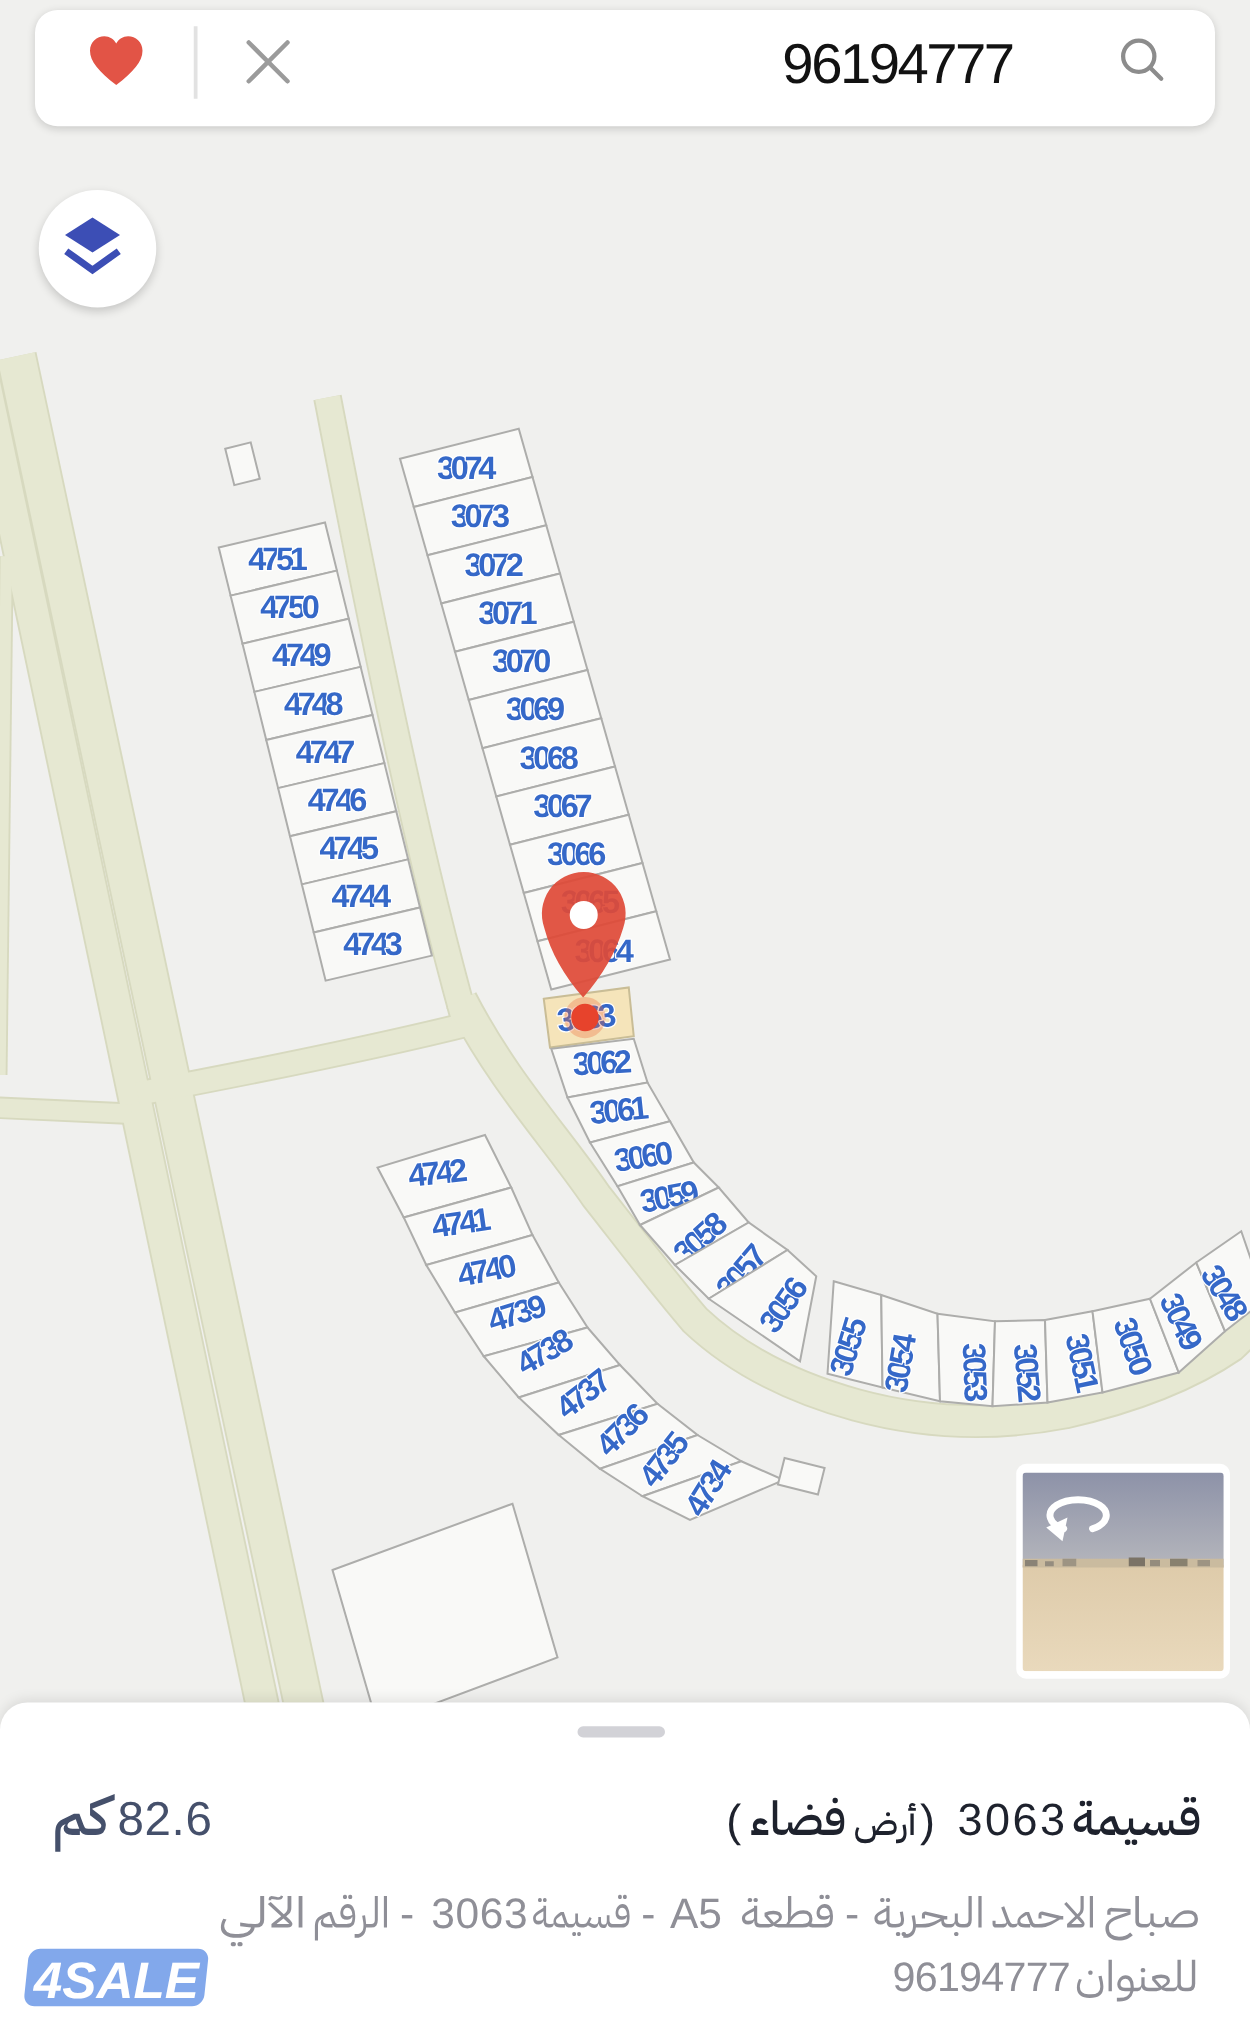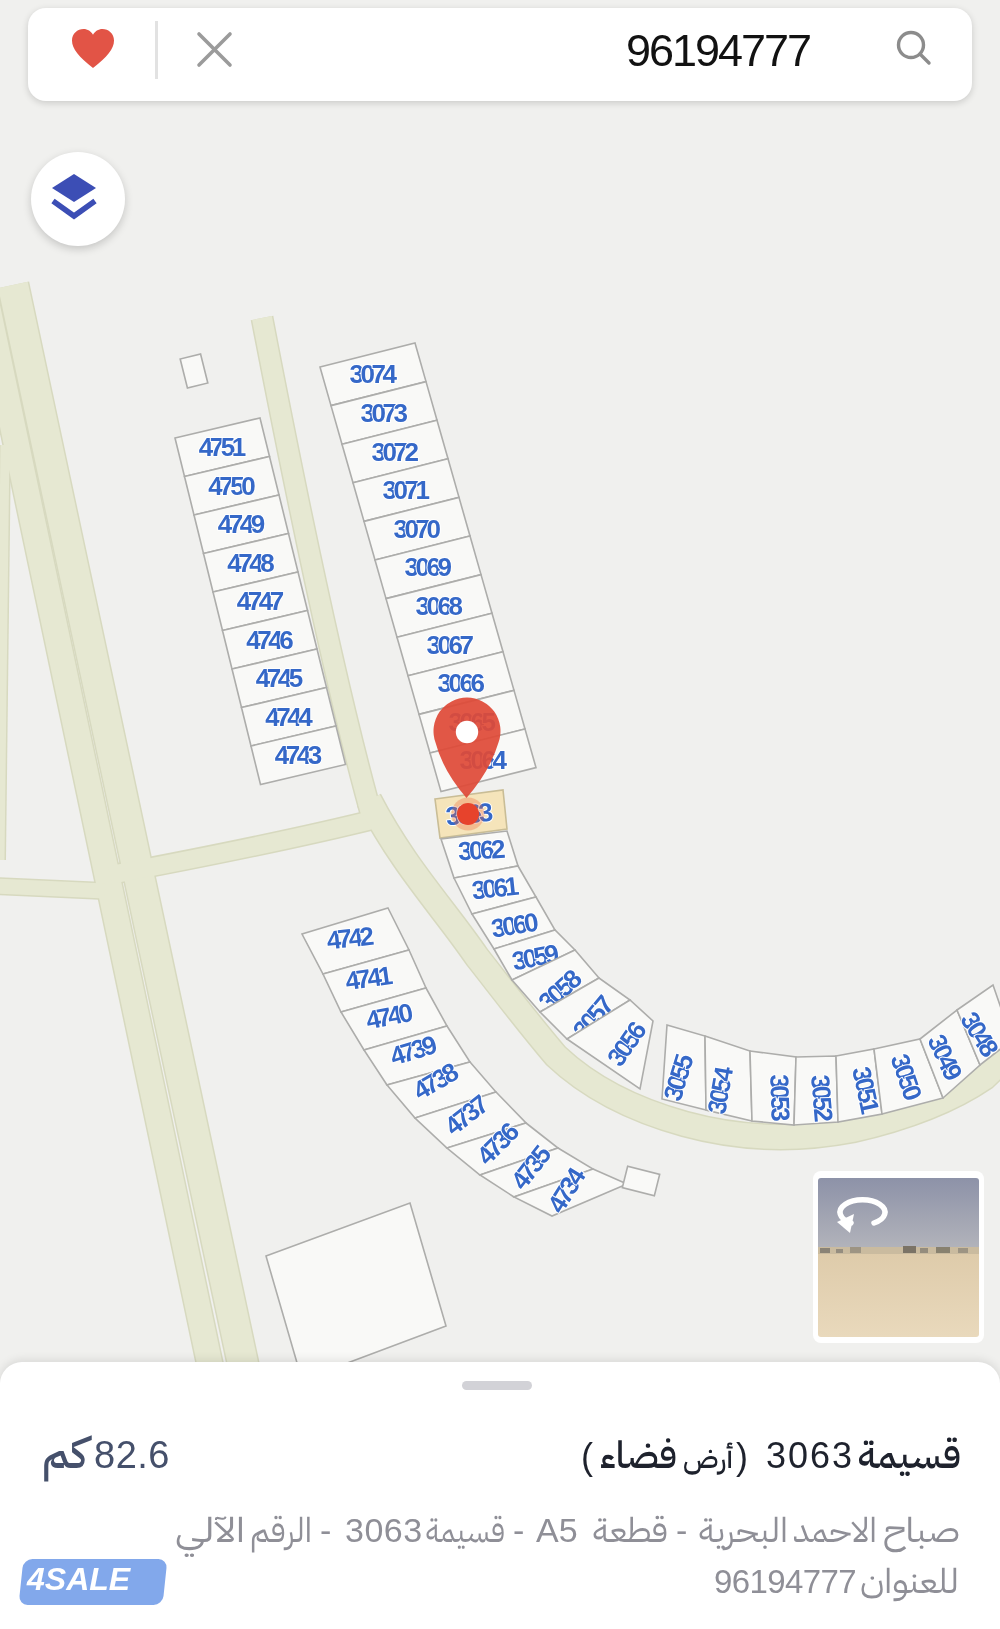--- a/index.html
+++ b/index.html
@@ -398,14 +398,14 @@
         <path d="M10.9 10.3Q8.7 10.3 6.9 9.7Q5.1 9 3.8 7.8Q2.6 6.6 1.9 4.8Q1.2 3 1.2 0.7Q1.2 -0.7 1.6 -2.2Q2 -3.6 3.1 -4.9Q4.1 -6.2 5.8 -7.4Q7.6 -8.6 10.2 -9.6L17.1 -12.3V-12.4L4.9 -12.9V-10.2H2.5V-12.9Q2.5 -14.4 3.5 -15.1Q4.5 -15.8 6.3 -15.7L19.2 -14.9V-10.4L10.5 -7.1Q7 -5.8 5.3 -4.1Q3.7 -2.5 3.7 -0V0.8Q3.7 3.9 5.7 5.6Q7.6 7.3 10.9 7.3Q13.4 7.3 15.3 6.5Q17.2 5.7 18.9 3.9L20.8 6.2Q19.7 7.2 18.6 8Q17.5 8.8 16.4 9.4Q15.2 9.9 13.8 10.1Q12.5 10.3 10.9 10.3Z M28.6 0Q26.9 0 25.8 -0.3Q24.7 -0.5 24 -1.2Q23.3 -1.8 23 -2.8Q22.6 -3.8 22.6 -5.3V-25.2H25.2V-5.3Q25.2 -4 25.9 -3.5Q26.6 -2.9 28.1 -2.9H29.3V-0.7L28.6 0Z M28.6 -2.2 29.3 -2.9H30.5Q33.4 -2.9 33.4 -5.8V-11.2H35.7V-5.8Q35.7 -2.9 38.6 -2.9H39.8V-0.7L39.1 0Q34.4 0 33.6 -3.3H33.5Q33.1 -1.5 32 -0.7Q30.9 0 28.6 0ZM34.3 6.8Q33.7 6.8 33.3 6.4Q32.8 6 32.8 5.1Q32.8 4.2 33.3 3.9Q33.7 3.5 34.3 3.5H34.7Q35.4 3.5 35.8 3.9Q36.2 4.2 36.2 5.1Q36.2 6 35.8 6.4Q35.4 6.8 34.7 6.8Z M46.3 -5.8Q46.3 -3.8 47.6 -3.2L49.4 -6.2Q50.7 -8.5 52 -9.9Q53.3 -11.4 54.7 -12.3Q56.1 -13.2 57.5 -13.6Q58.9 -13.9 60.4 -13.9Q63.7 -13.9 65.6 -12.1Q67.4 -10.3 67.4 -7.1Q67.4 -3.3 65.5 -1.6Q63.5 0 59.7 0H49.7Q45 0 44.2 -3.3H44Q43.6 -1.5 42.5 -0.7Q41.4 0 39.1 0V-2.2L39.8 -2.9H41Q43.9 -2.9 43.9 -5.8V-8.5H46.3ZM59.7 -2.9Q62.3 -2.9 63.6 -3.8Q65 -4.6 65 -6.8Q65 -8.9 63.9 -9.9Q62.9 -11 60.9 -11H59.9Q58.5 -11 57.4 -10.8Q56.3 -10.5 55.3 -9.9Q54.3 -9.2 53.4 -8.1Q52.4 -7 51.3 -5.4L49.8 -3.1L49.9 -2.9Z" fill="#8f8f97"></path>
       </g>
 
 <g transform="translate(860.0,231.0) scale(1.077,1.000)">
         <path d="M10.8 5.4Q6.3 5.4 3.8 3.2Q1.4 1 1.4 -3.1Q1.4 -4.6 1.8 -6.4Q2.2 -8.1 3 -9.9L5.1 -9.2Q4.4 -7.9 4 -6.4Q3.6 -5 3.6 -3.7Q3.6 -0.8 5.2 0.8Q6.9 2.4 9.8 2.4H11.8Q15.4 2.4 17.1 0.9Q18.8 -0.5 18.8 -3.6Q18.8 -4.1 18.7 -4.7Q18.7 -5.2 18.6 -5.9Q18.5 -6.6 18.4 -7.4Q18.2 -8.2 18 -9.2L17.4 -12L19.8 -12.5L20.3 -9.7Q20.5 -8.6 20.7 -7.7Q20.8 -6.8 20.9 -6.1Q21 -5.4 21 -4.8Q21.1 -4.1 21.1 -3.6Q21.1 1.1 18.6 3.2Q16.1 5.4 10.8 5.4ZM11.3 -13.3Q10.6 -13.3 10.2 -13.7Q9.8 -14.1 9.8 -15Q9.8 -15.8 10.2 -16.2Q10.6 -16.6 11.3 -16.6H11.6Q12.3 -16.6 12.7 -16.2Q13.1 -15.8 13.1 -15Q13.1 -14.1 12.7 -13.7Q12.3 -13.3 11.6 -13.3Z M24.9 -25.2H27.4V0H24.9Z M31.1 5.2H32.9Q36.6 5.2 38.6 3.9Q40.7 2.5 41.1 0H37.2Q34.4 0 32.9 -1.4Q31.4 -2.9 31.4 -5.4Q31.4 -7 31.9 -8.3Q32.4 -9.7 33.2 -10.7Q34 -11.7 35.1 -12.3Q36.3 -12.9 37.6 -12.9Q40.5 -12.9 42.1 -10.4Q43.7 -7.9 43.7 -3.3V-2.9H45.3V-0.7L44.6 0H43.4Q42.6 3.9 40 6Q37.4 8.2 32.9 8.2H31.1ZM33.8 -5.8Q33.8 -4.3 34.6 -3.6Q35.4 -2.9 37.2 -2.9H41.3V-4Q41.3 -6.7 40.3 -8.3Q39.2 -10 37.4 -10Q35.7 -10 34.8 -8.8Q33.8 -7.7 33.8 -5.8Z M44.6 -2.2 45.3 -2.9H46.4Q49.3 -2.9 49.3 -5.8V-11.2H51.7V-5.8Q51.7 -2.9 54.6 -2.9H55.8V-0.7L55.1 0Q50.4 0 49.6 -3.3H49.4Q49.1 -1.5 48 -0.7Q46.9 0 44.6 0ZM50.3 -15.3Q49.6 -15.3 49.2 -15.7Q48.8 -16 48.8 -16.9Q48.8 -17.8 49.2 -18.2Q49.6 -18.6 50.3 -18.6H50.7Q51.4 -18.6 51.8 -18.2Q52.2 -17.8 52.2 -16.9Q52.2 -16 51.8 -15.7Q51.4 -15.3 50.7 -15.3Z M55.1 -2.2 55.8 -2.9H62.1L62.1 -3.1L57.3 -9V-11.9Q58.8 -12.7 60.6 -13.1Q62.3 -13.5 64 -13.5Q67.1 -13.5 68.8 -12.3Q70.5 -11 70.5 -8.8Q70.5 -7.9 70.3 -7.2Q70.1 -6.6 69.6 -5.9Q69.1 -5.3 68.2 -4.6Q67.4 -3.9 66.3 -3L66.3 -2.9H72V-0.7L71.4 0H69.2Q67.8 0 66.5 -0.4Q65.2 -0.8 64.2 -1.6Q63.1 -0.8 61.8 -0.4Q60.5 0 59.2 0H55.1ZM59.6 -9.8 64.4 -4.1 64.8 -4.4Q65.6 -5.1 66.2 -5.6Q66.8 -6.1 67.3 -6.5Q67.7 -7 68 -7.4Q68.2 -7.9 68.2 -8.4Q68.2 -9.5 67.1 -10Q66 -10.6 63.9 -10.6Q62.9 -10.6 61.9 -10.5Q60.8 -10.3 59.6 -9.9Z M71.4 -2.2 72 -2.9H73.2Q76.1 -2.9 76.1 -5.8V-25.2H78.6V-5.8Q78.6 -2.9 81.5 -2.9H82.7V-0.7L82 0Q77.2 0 76.4 -3.3H76.2Q75.9 -1.5 74.8 -0.7Q73.7 0 71.4 0Z M82 -2.2 82.7 -2.9H83.7Q85.3 -2.9 86.1 -3.7Q86.8 -4.4 86.8 -6.1V-25.2H89.3V-6.1Q89.3 -2.9 88 -1.5Q86.6 0 83.7 0H82Z" fill="#8f8f97"></path>
       </g>
 <text x="714" y="231" font-size="33" letter-spacing="-0.6px" fill="#8f8f97">96194777</text>
 </svg>
 
 <div style="position:absolute;left:21px;top:1559px;width:144px;height:46px;background:#82a8eb;border-radius:9px;transform:skewX(-6deg)"></div>
-<div style="position:absolute;left:27px;top:1561px;width:140px;font-style:italic;font-weight:bold;font-size:32px;color:#ffffff;letter-spacing:0px">4SALE</div>
+<div style="position:absolute;left:27px;top:1561px;width:140px;font-style:italic;font-weight:bold;font-size:41px;color:#ffffff;letter-spacing:0px">4SALE</div>
 </div>
 
 </body></html>

